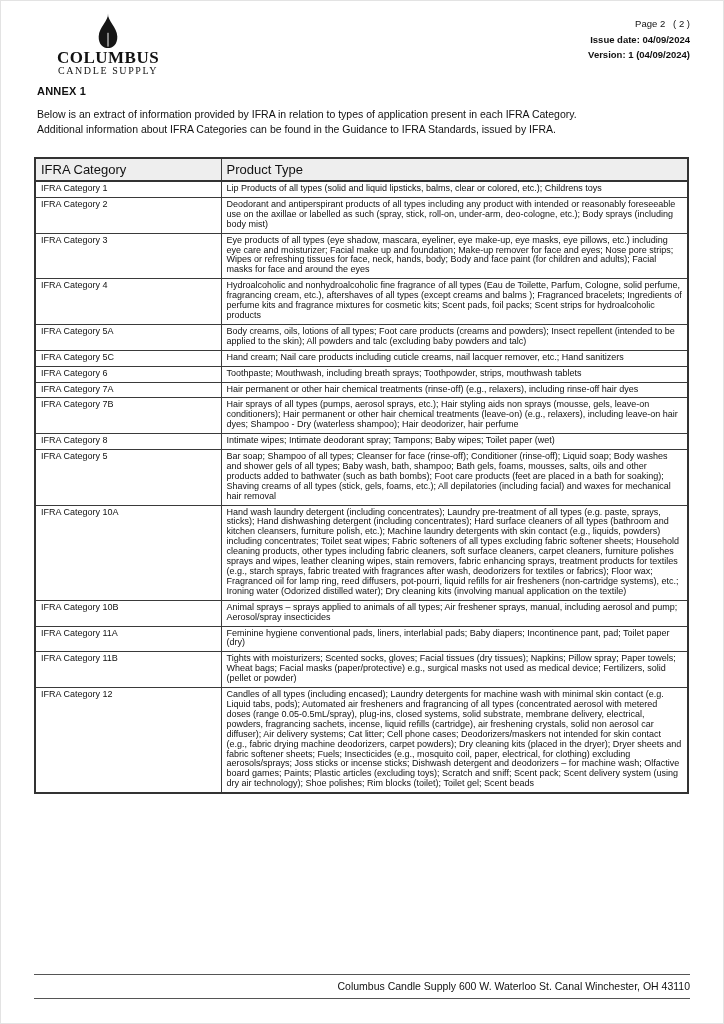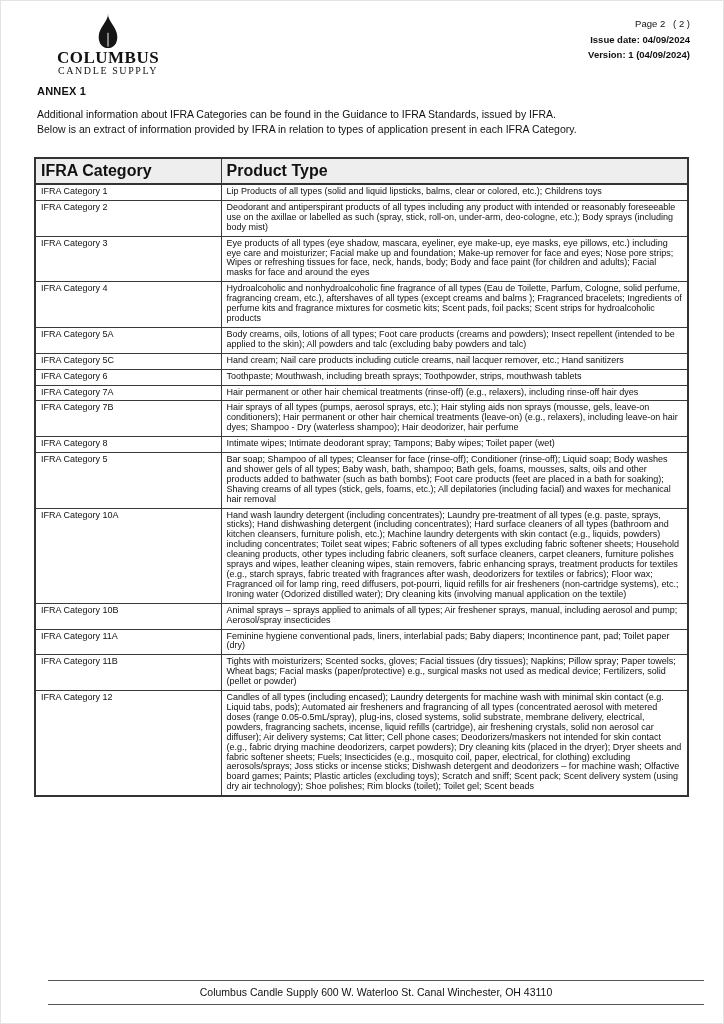--- a/index.html
+++ b/index.html
@@ -30,33 +30,33 @@
   .annex{position:absolute;left:37px;top:85px;font-size:11px;font-weight:700;letter-spacing:.2px;text-align:right;}
   .intro{position:absolute;left:37px;top:107px;width:660px;font-size:10.5px;line-height:14.5px;}
   
   table.ifra{
     position:absolute;left:34px;top:157px;width:655px;
     border-collapse:collapse;table-layout:fixed;
     border:2px solid #333;
   }
   table.ifra th, table.ifra td{border:1px solid #3a3a3a;}
   table.ifra th{
-    background:#eeeeee;font-weight:700;font-size:16px;text-align:left;
+    background:#eeeeee;font-weight:400;font-size:13px;text-align:left;
     padding:3px 5px;height:15px;border-bottom:2px solid #333;
   }
   table.ifra td{
     font-size:9px;line-height:9.9px;vertical-align:top;
     padding:2px 4px 3px 5px;
   }
   td.cat{white-space:nowrap;}
   
   .footer{
-    position:absolute;left:48px;top:974px;width:656px;
+    position:absolute;left:34px;top:974px;width:656px;
     border-top:1px solid #555;border-bottom:1px solid #555;
-    text-align:center;font-size:10.5px;padding:5px 0 6px;margin-top:6px;
+    text-align:right;font-size:10.5px;padding:5px 0 6px;
   }
 </style>
 </head>
 <body>
 
 <div class="page">
 
   <div class="logo">
     <svg class="flame" width="24" height="36" viewBox="0 0 40 60">
       <path d="M20 1 C21 13, 5 24, 4.5 39 C4 52, 12 58.5, 20 58.5 C28 58.5, 36 52, 35.5 39 C35 24, 19 13, 20 1 Z" fill="#161616"></path>
@@ -68,22 +68,22 @@
 
   <div class="meta">
     <div class="pg">Page 2   ( 2 )</div>
     <div class="b">Issue date: 04/09/2024</div>
     <div class="b">Version: 1 (04/09/2024)</div>
   </div>
 
   <div class="annex">ANNEX 1</div>
 
   <div class="intro">
+    <div>Below is an extract of information provided by IFRA in relation to types of application present in each IFRA Category.</div>
     <div>Additional information about IFRA Categories can be found in the Guidance to IFRA Standards, issued by IFRA.</div>
-    <div>Below is an extract of information provided by IFRA in relation to types of application present in each IFRA Category.</div>
   </div>
 
   <table class="ifra">
     <colgroup>
         <col style="width:186px">
         <col>
       </colgroup>
     <thead>
       <tr>
         <th>IFRA Category</th>

